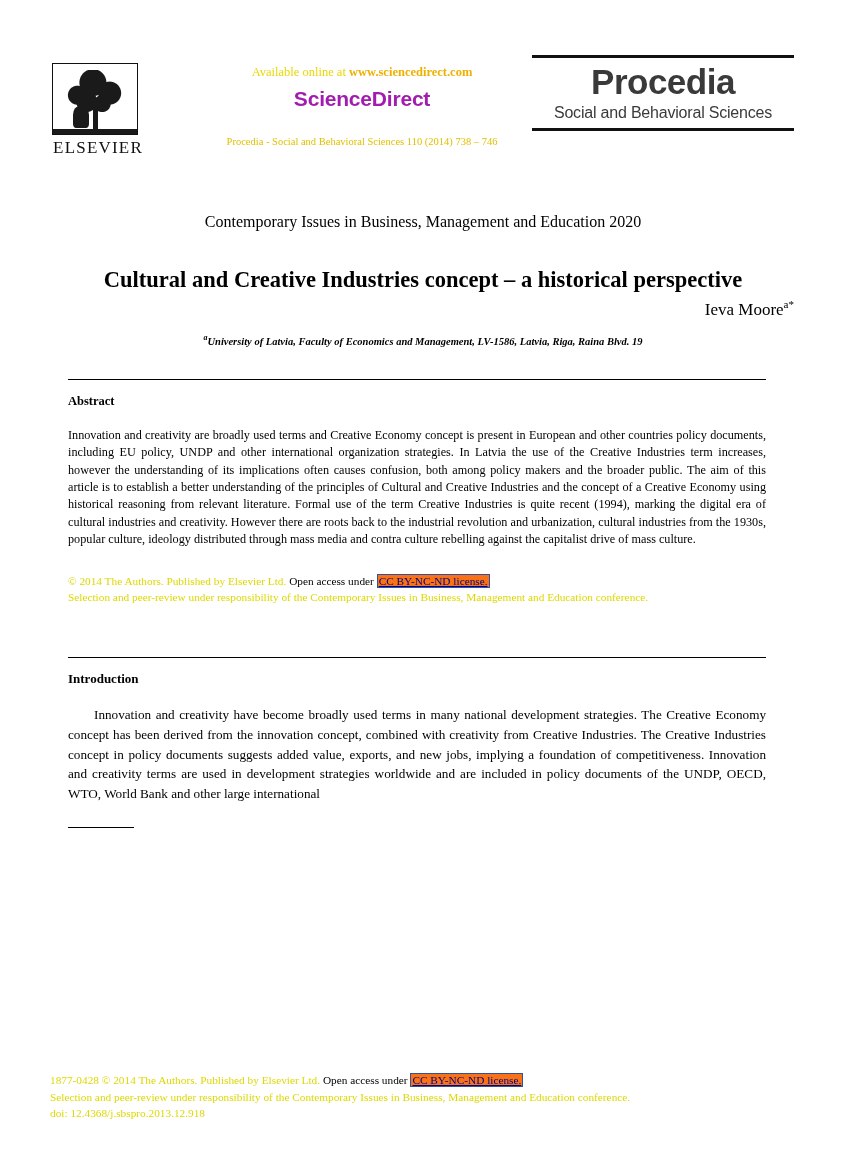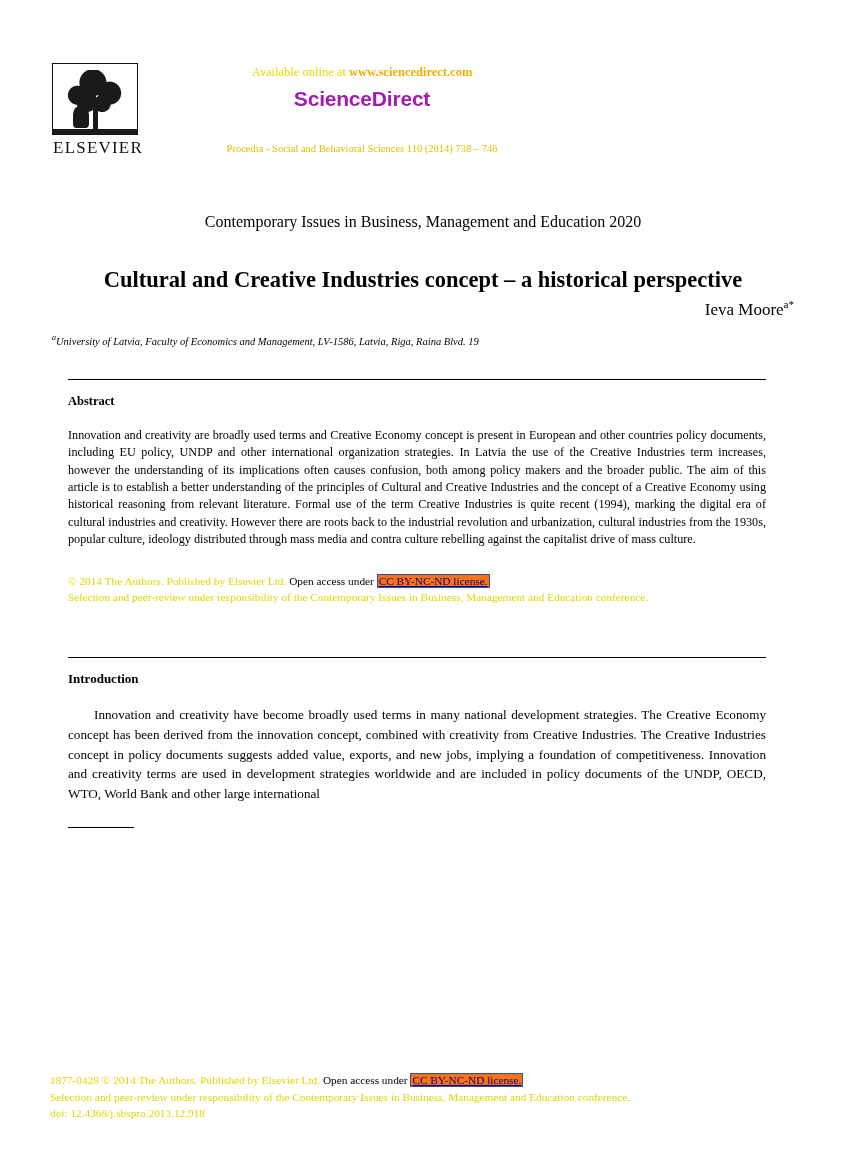--- a/index.html
+++ b/index.html
@@ -112,21 +112,21 @@
     font-size: 21px;
     font-weight: bold;
     color: #a21caf;
     margin-top: 7px;
     letter-spacing: -0.2px;
   }
   .sd-citation {
     font-family: "Liberation Serif", serif;
     font-size: 10.5px;
     color: #e0c000;
-    margin-top: 32px;
+    margin-top: 25px;
   }
 
   .procedia-box {
     position: absolute;
     right: 0;
     top: 0;
     width: 262px;
     border-top: 3px solid #111;
     border-bottom: 3px solid #111;
     padding: 6px 0 6px 0;
@@ -175,23 +175,24 @@
   }
   .authors sup {
     font-size: 11px;
     vertical-align: super;
   }
   .affiliation {
     position: absolute;
     top: 333px;
     left: 52px;
     width: 742px;
-    text-align: left;
+    text-align: center;
     font-size: 10.5px;
     font-style: italic;
+    font-weight: bold;
   }
   .affiliation sup {
     font-size: 8px;
   }
 
   
   .rule {
     position: absolute;
     left: 68px;
     width: 698px;
@@ -324,20 +325,24 @@
     </div>
 
     <div class="sd-block">
       <div class="sd-available">
         <span>Available online at </span><span class="sd-url">www.sciencedirect.com</span>
       </div>
       <div class="sd-title">ScienceDirect</div>
       <div class="sd-citation">Procedia - Social and Behavioral Sciences 110 (2014) 738 – 746</div>
     </div>
 
+    <div class="procedia-box">
+      <div class="procedia-title">Procedia</div>
+      <div class="procedia-sub">Social and Behavioral Sciences</div>
+    </div>
   </div>
 
   <div class="conference">Contemporary Issues in Business, Management and Education 2020</div>
   <h1 class="article-title">Cultural and Creative Industries concept – a historical perspective</h1>
 
   <div class="authors">
     <span>Ieva Moore</span><sup>a*</sup>
   </div>
 
   <div class="affiliation">

